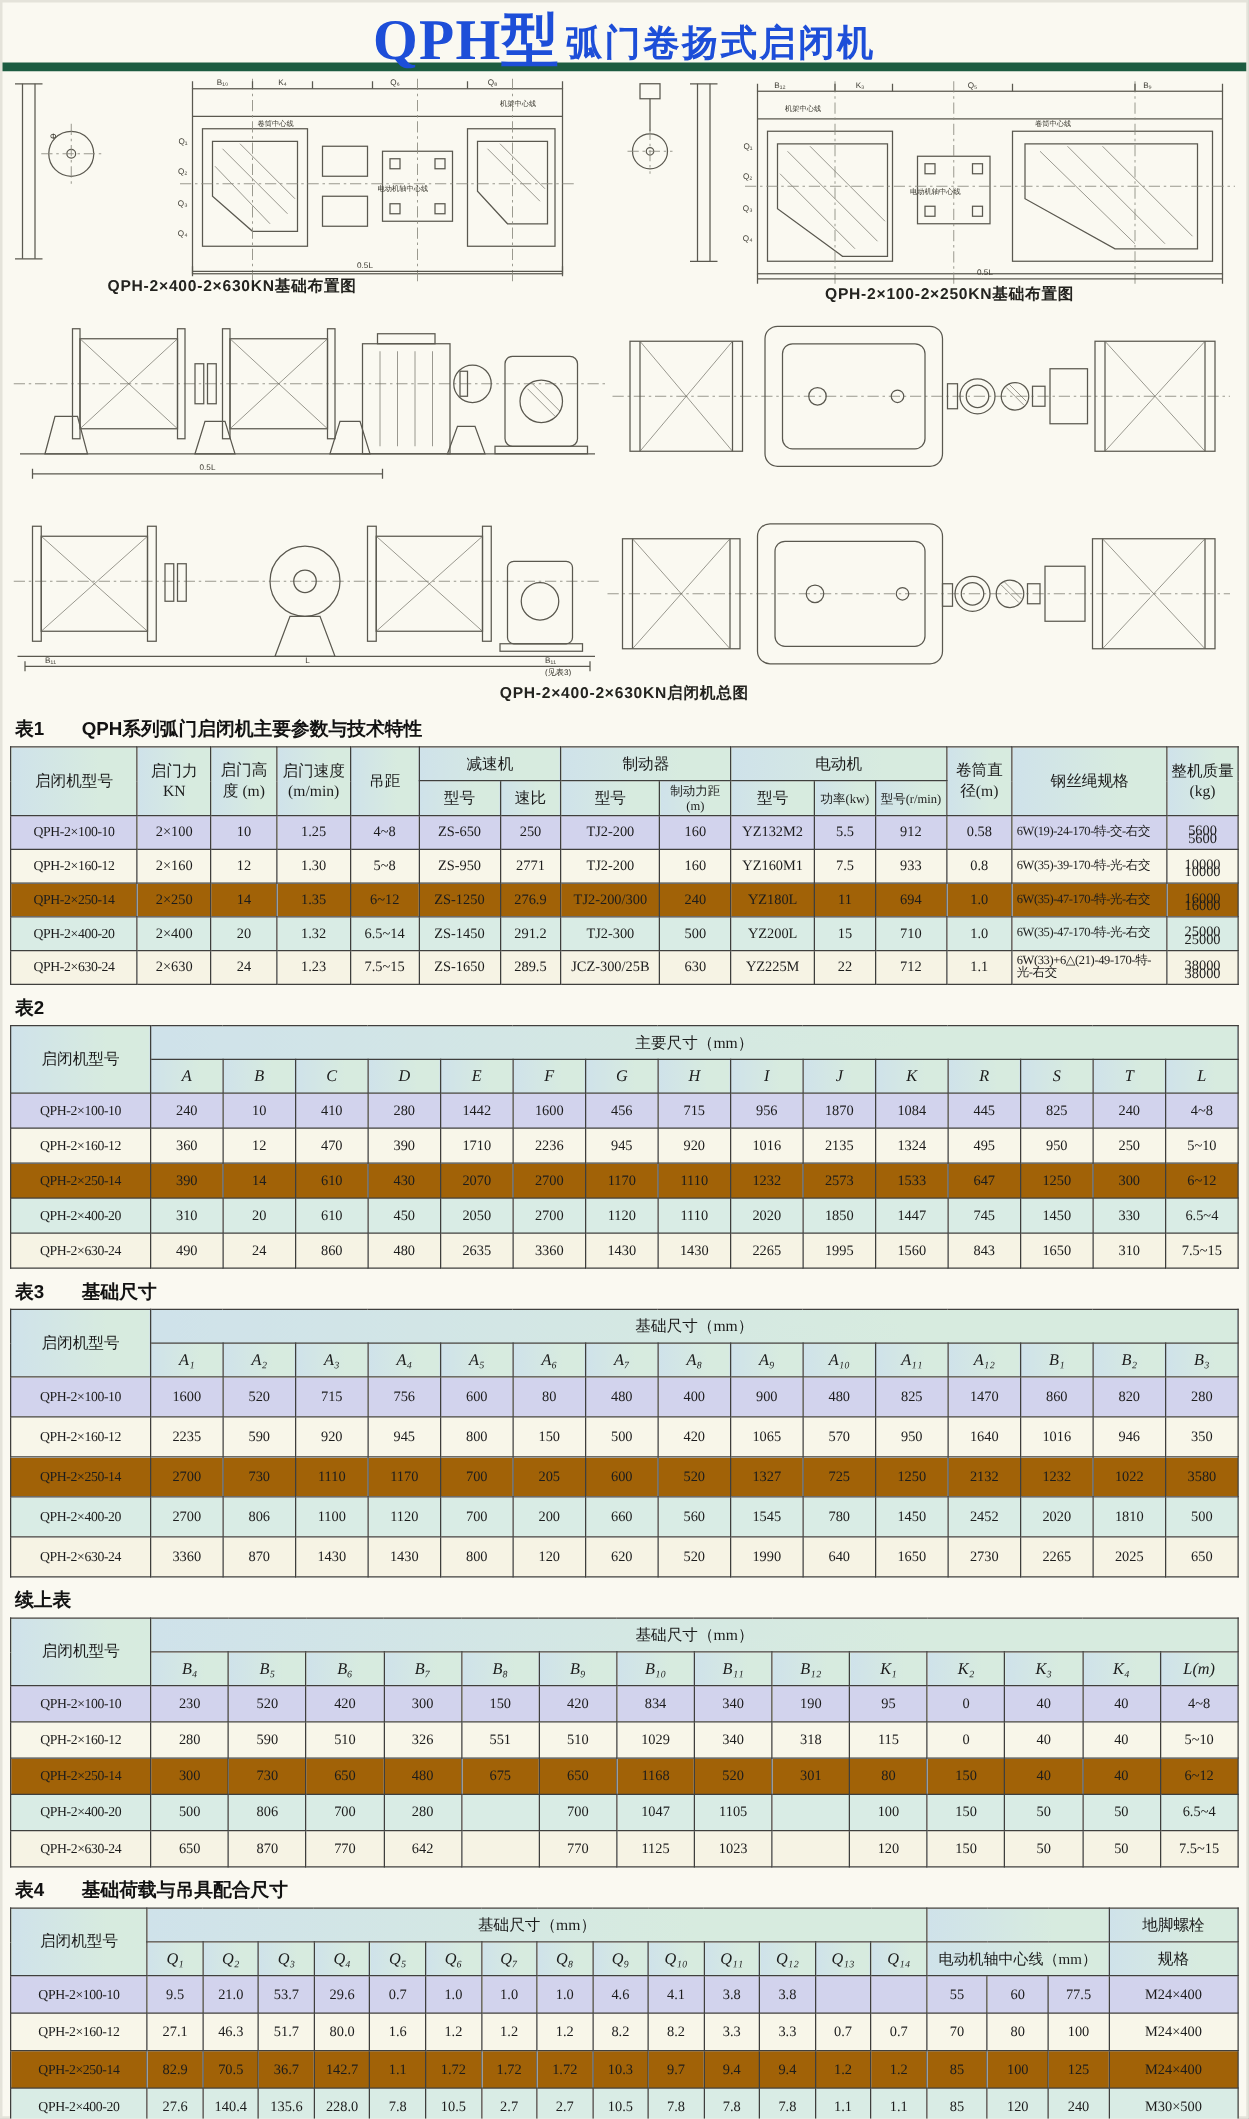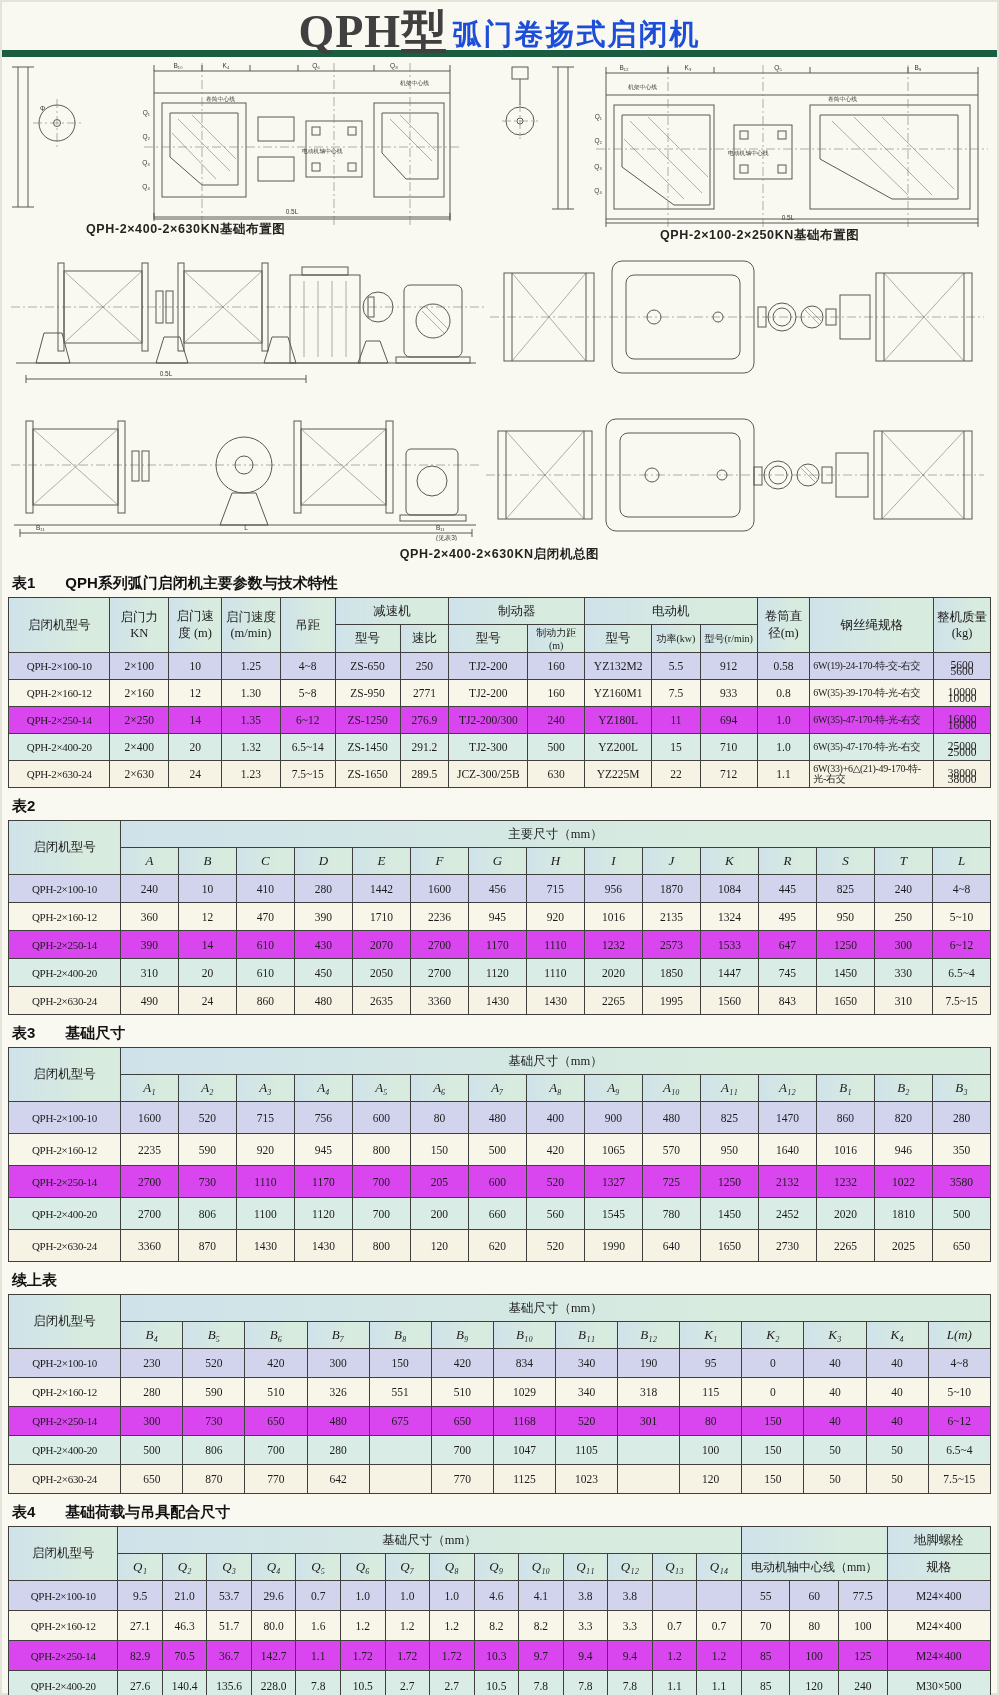--- a/index.html
+++ b/index.html
@@ -1,20 +1,20 @@
 <!DOCTYPE html>
 <html><head>
 <meta charset="utf-8">
 <style>
   html,body{margin:0;padding:0;background:#9a9a94;}
   .page{position:relative;width:999px;height:1695px;margin:0 auto;background:#faf9f1;overflow:hidden;
         font-family:"Liberation Sans",sans-serif;color:#1c1c1c;box-shadow:inset 0 0 0 2px #e4e3da;}
   
   .hdr{text-align:center;padding-top:1px;height:49px;line-height:49px;white-space:nowrap;}
-  .hdr .big{font:bold 46px "Liberation Serif","DejaVu Serif",serif;color:#404040;letter-spacing:1px;}
+  .hdr .big{font:bold 46px "Liberation Serif","DejaVu Serif",serif;color:#1d4ed8;letter-spacing:1px;}
   .hdr .rest{font:bold 29px "Liberation Sans",sans-serif;color:#1d4ed8;letter-spacing:2px;vertical-align:3px;}
   .bar{height:7px;background:#1c5c41;margin:0 2px;}
   
   .dwgs{position:relative;height:508px;}
   .dwg{position:absolute;}
   .dwg *{stroke:#5a584f;fill:none;stroke-width:1;}
   .dwg .cl{stroke:#8d8b80;stroke-width:.7;stroke-dasharray:9 3 2 3;}
   .dwg .thin{stroke-width:.55;stroke:#6e6c62;}
   .dwg text{stroke:none;fill:#3a382f;font:6.5px "Liberation Sans",sans-serif;}
   .dwg text.zh{font-size:5.8px;}
@@ -26,21 +26,21 @@
   table.tbl{border-collapse:collapse;table-layout:fixed;width:983px;margin:0 auto;background:#fcfbf3;}
   .tbl th,.tbl td{border:1px solid #3f3f3d;text-align:center;vertical-align:middle;overflow:hidden;
        padding:1px;font-family:"Liberation Serif","DejaVu Serif",serif;}
   .tbl th{font-size:12.5px;font-weight:normal;background:linear-gradient(90deg,#cfe2ea 0%,#d7ebdf 70%);height:24px;}
   .tbl th.small{font-size:10px;}
   .tbl td{font-size:11.5px;}
   .tbl td.model{font-size:11px;letter-spacing:-.3px;}
   .letters th{font-style:italic;font-family:"Liberation Serif",serif;font-size:13px;}
   .t1 td{height:24px;}  .t2 td{height:25px;}  .t3 td{height:29px;}
   .tc td{height:26px;}  .t4 td{height:27px;}
-  .tbl .r0{background:#d2d3ed;} .tbl .r1{background:#f8f6e9;margin-left:36px;} .tbl .r2{background:#d946ef;}
+  .tbl .r0{background:#d2d3ed;} .tbl .r1{background:#f8f6e9;margin-left:36px;} .tbl .r2{background:#a16207;}
   .tbl .r3{background:#d9ece5;} .tbl .r4{background:#f6f3e4;}
   td.rope{font-size:10px;text-align:left;padding-left:3px;line-height:1.05;letter-spacing:-.3px;}
   td.dup{padding:0;}
   td.dup .dupline{height:9px;line-height:12px;font-size:11.5px;}
   td.dup .d2{margin-top:-3px;}
 </style>
 </head>
 <body>
 
 <div class="page">
@@ -299,21 +299,21 @@
         <col style="width:48px">
         <col style="width:56px">
         <col style="width:52px">
         <col style="width:122px">
         <col style="width:56px">
       </colgroup>
     <thead>
       <tr>
         <th rowspan="2">启闭机型号</th>
         <th rowspan="2">启门力 KN</th>
-        <th rowspan="2">启门速度 (m)</th>
+        <th rowspan="2">启门高度 (m)</th>
         <th rowspan="2">启门速度 (m/min)</th>
         <th rowspan="2">吊距</th>
         <th colspan="2">减速机</th>
         <th colspan="2">制动器</th>
         <th colspan="3">电动机</th>
         <th rowspan="2">卷筒直径(m)</th>
         <th rowspan="2">钢丝绳规格</th>
         <th rowspan="2">整机质量(kg)</th>
       </tr>
       <tr>

